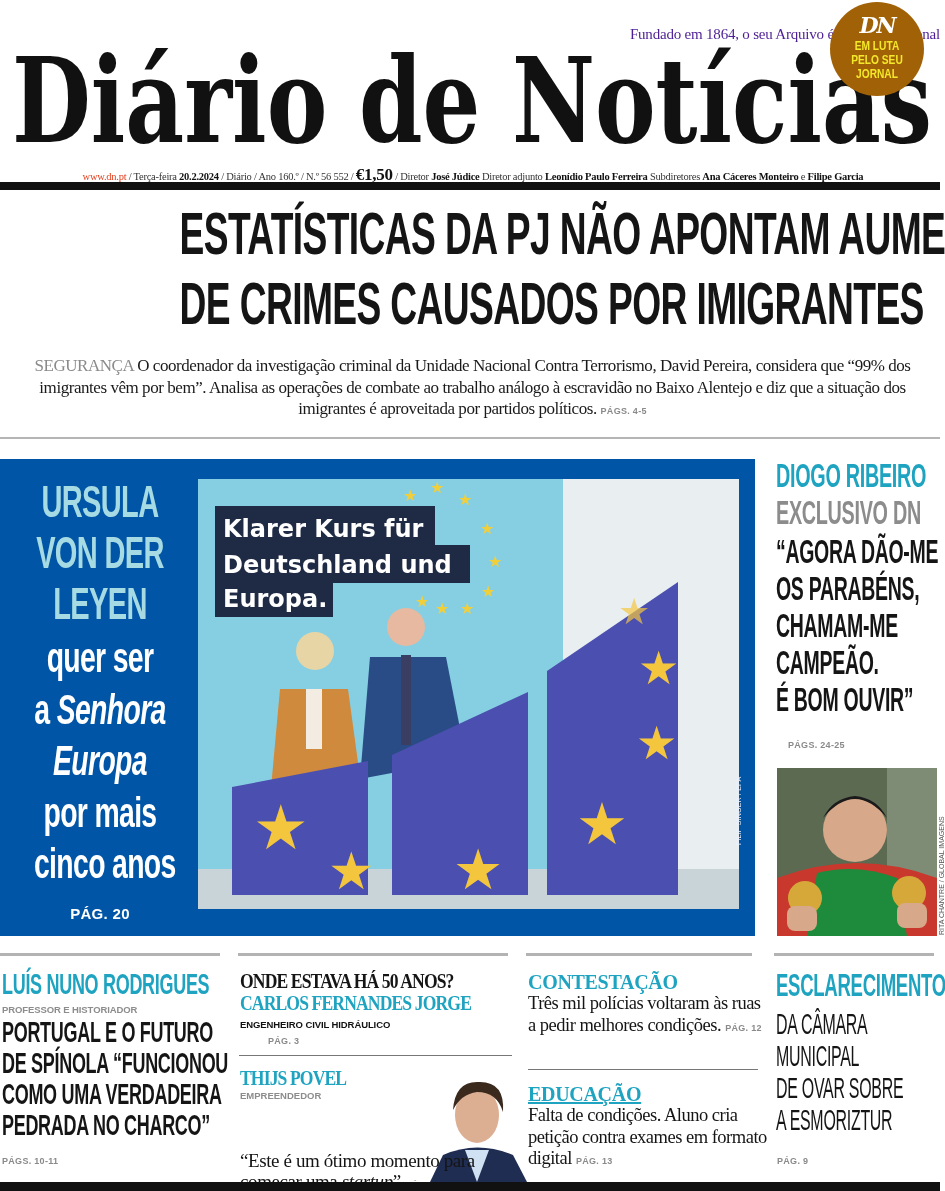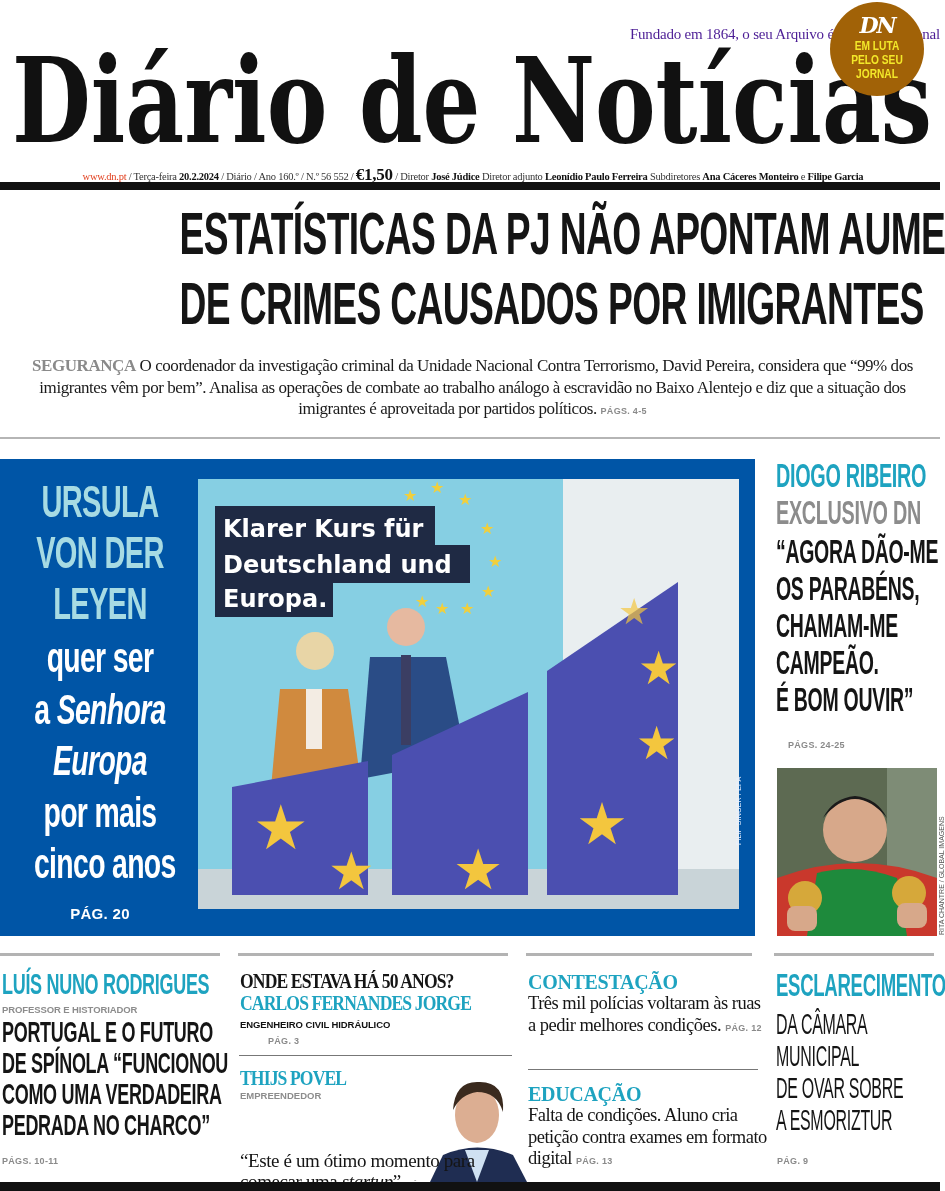--- a/index.html
+++ b/index.html
@@ -21,21 +21,21 @@
   .infoline b { color: #111; }
   .infoline .price { font-size: 17px; font-weight: bold; color: #111; }
   .topbar { left: 0; top: 182px; width: 940px; height: 8px; background: #111; }
 
   
   .headline { left: 0; width: 945px; text-align: center; font-family: "Liberation Sans", sans-serif; font-weight: bold; color: #151515; font-size: 60px; line-height: 64px; letter-spacing: -1px; transform: scaleX(0.62); transform-origin: center top; white-space: nowrap; }
   .hl1 { top: 202px; }
   .hl2 { top: 272px; }
 
   .lede { left: 20px; width: 905px; top: 355px; text-align: center; font-family: "Liberation Serif", serif; font-size: 17px; line-height: 21.5px; color: #1a1a1a; letter-spacing: -0.45px; }
-  .lede .kicker { color: #8a8a8a; font-weight: bold; }
+  .lede .kicker { color: #8a8a8a; font-weight: normal; }
   .pags { font-family: Liberation Sans, sans-serif; font-weight: bold; font-size: 9px; color: #8a8a8a; letter-spacing: 0.3px; }
   .rule1 { left: 0; top: 437px; width: 940px; height: 2px; background: #b5b5b5; }
 
   
   .bluebox { left: 0; top: 459px; width: 755px; height: 477px; background: #0055a6; }
   .vdl-name { left: 0; width: 200px; top: 476px; text-align: center; font-weight: bold; color: #a7dbe3; font-size: 44px; line-height: 51px; transform: scaleX(0.66); transform-origin: center top; white-space: nowrap; letter-spacing: -1px; }
   .vdl-rest { left: 0; width: 200px; top: 632px; text-align: center; font-weight: bold; color: #ffffff; font-size: 43px; line-height: 51.5px; transform: scaleX(0.66); transform-origin: center top; white-space: nowrap; letter-spacing: -1px; }
   .vdl-rest i { font-style: italic; }
   .vdl-pag { left: 0; width: 200px; top: 905px; text-align: center; font-weight: bold; font-size: 15px; color: #ffffff; letter-spacing: 0.3px; }
 
@@ -66,21 +66,21 @@
   .c2-rule { left: 239px; top: 1055px; width: 273px; height: 1px; background: #777; }
   .c2-name2 { left: 240px; top: 1067px; font-family: "Liberation Serif", serif; font-weight: bold; color: #1ea3c0; font-size: 20px; line-height: 22px; letter-spacing: -1px; transform: scaleX(0.88); transform-origin: left top; white-space: nowrap; }
   .c2-role2 { left: 240px; top: 1090px; font-weight: bold; font-size: 9.5px; color: #8c8c8c; }
   .c2-quote { left: 240px; top: 1103px; font-family: "Liberation Serif", serif; color: #151515; font-size: 19px; line-height: 20.5px; letter-spacing: -0.4px; width: 250px; margin-top: 48px; }
   .c2-quote i { font-style: italic; }
   .photo-thijs { left: 425px; top: 1070px; width: 105px; height: 112px; overflow: hidden; }
 
   .c3-k1 { left: 528px; top: 971px; font-family: "Liberation Serif", serif; font-weight: bold; color: #1ea3c0; font-size: 20px; line-height: 22px; letter-spacing: -0.3px; }
   .c3-t1 { left: 528px; top: 993px; font-family: "Liberation Serif", serif; color: #151515; font-size: 18.5px; line-height: 21.5px; letter-spacing: -0.5px; width: 240px; }
   .c3-rule { left: 528px; top: 1069px; width: 230px; height: 1px; background: #777; }
-  .c3-k2 { left: 528px; top: 1083px; font-family: "Liberation Serif", serif; font-weight: bold; color: #1ea3c0; font-size: 20px; line-height: 22px; letter-spacing: -0.3px; }
+  .c3-k2 { left: 528px; top: 1083px; font-family: "Liberation Serif", serif; font-weight: bold; color: #1ea3c0; font-size: 20px; line-height: 22px; letter-spacing: -0.3px; text-decoration: underline; }
   .c3-t2 { left: 528px; top: 1105px; font-family: "Liberation Serif", serif; color: #151515; font-size: 18.5px; line-height: 21.5px; letter-spacing: -0.5px; width: 240px; }
 
   .c4-k { left: 776px; top: 968px; font-weight: bold; color: #1ea3c0; font-size: 32px; line-height: 34px; transform: scaleX(0.58); transform-origin: left top; white-space: nowrap; letter-spacing: -0.5px; }
   .c4-t { left: 776px; top: 1008px; font-family: "Liberation Sans", sans-serif; color: #151515; font-size: 29px; line-height: 32px; transform: scaleX(0.55); transform-origin: left top; white-space: nowrap; letter-spacing: -0.5px; }
   .c4-pag { left: 777px; top: 1156px; }
 </style>
 </head>
 <body>
 
 <div class="abs tagline">Fundado em 1864, o seu Arquivo é Tesouro Nacional</div>

